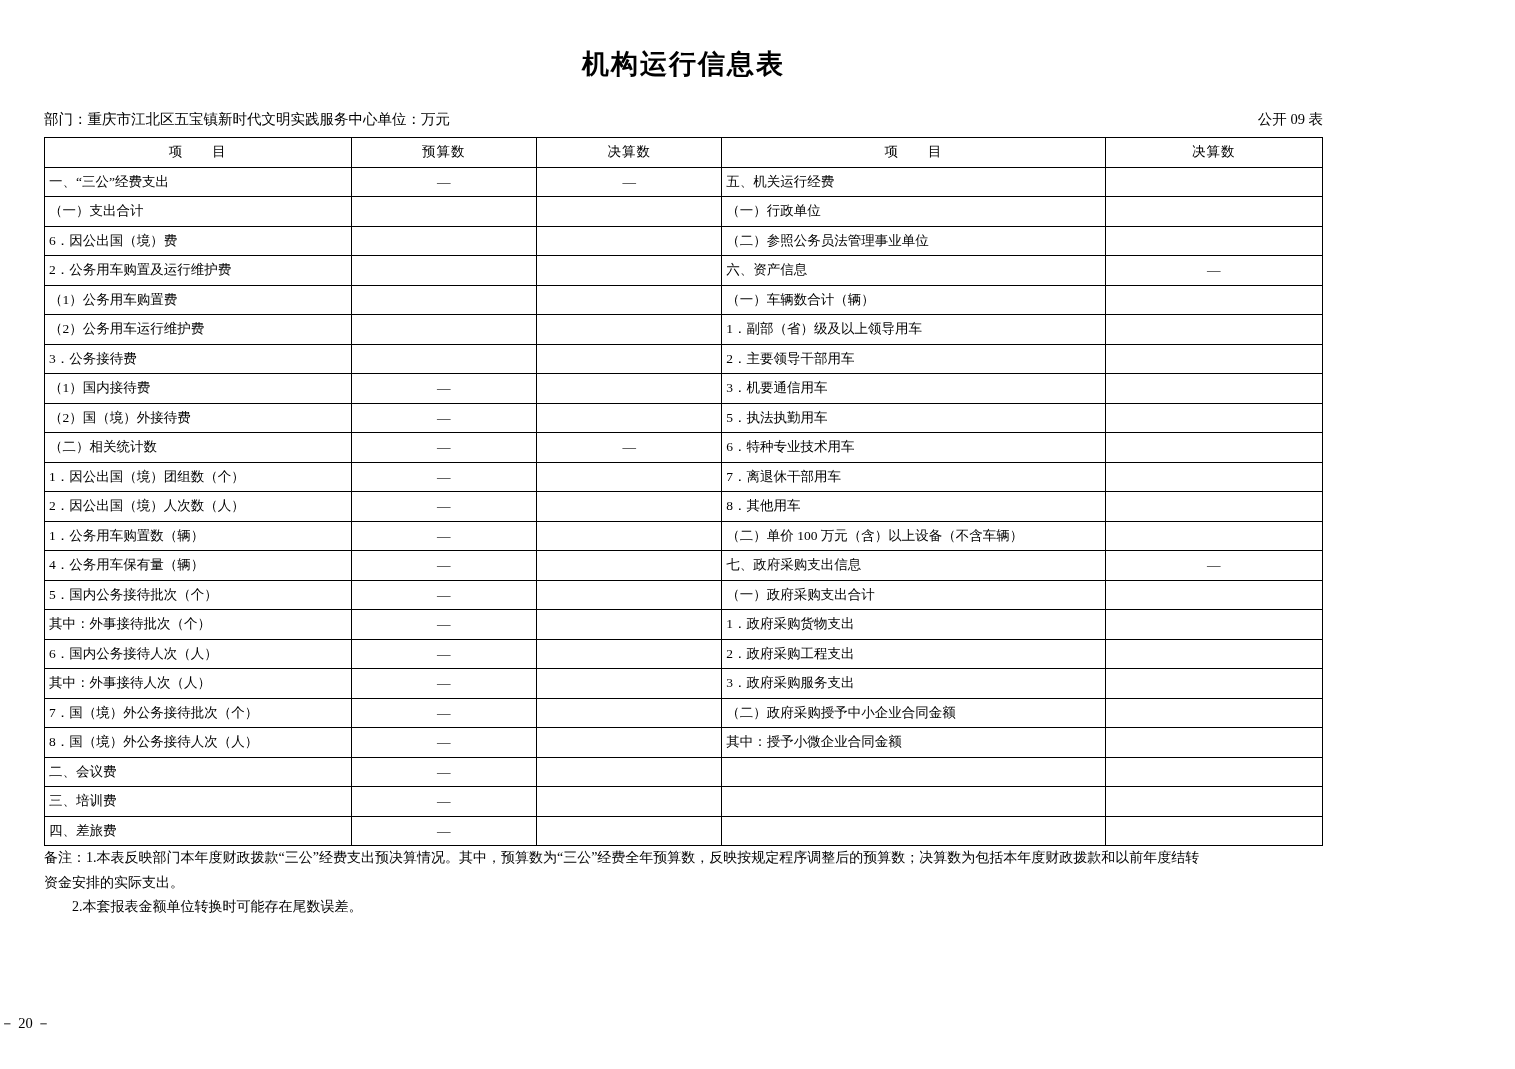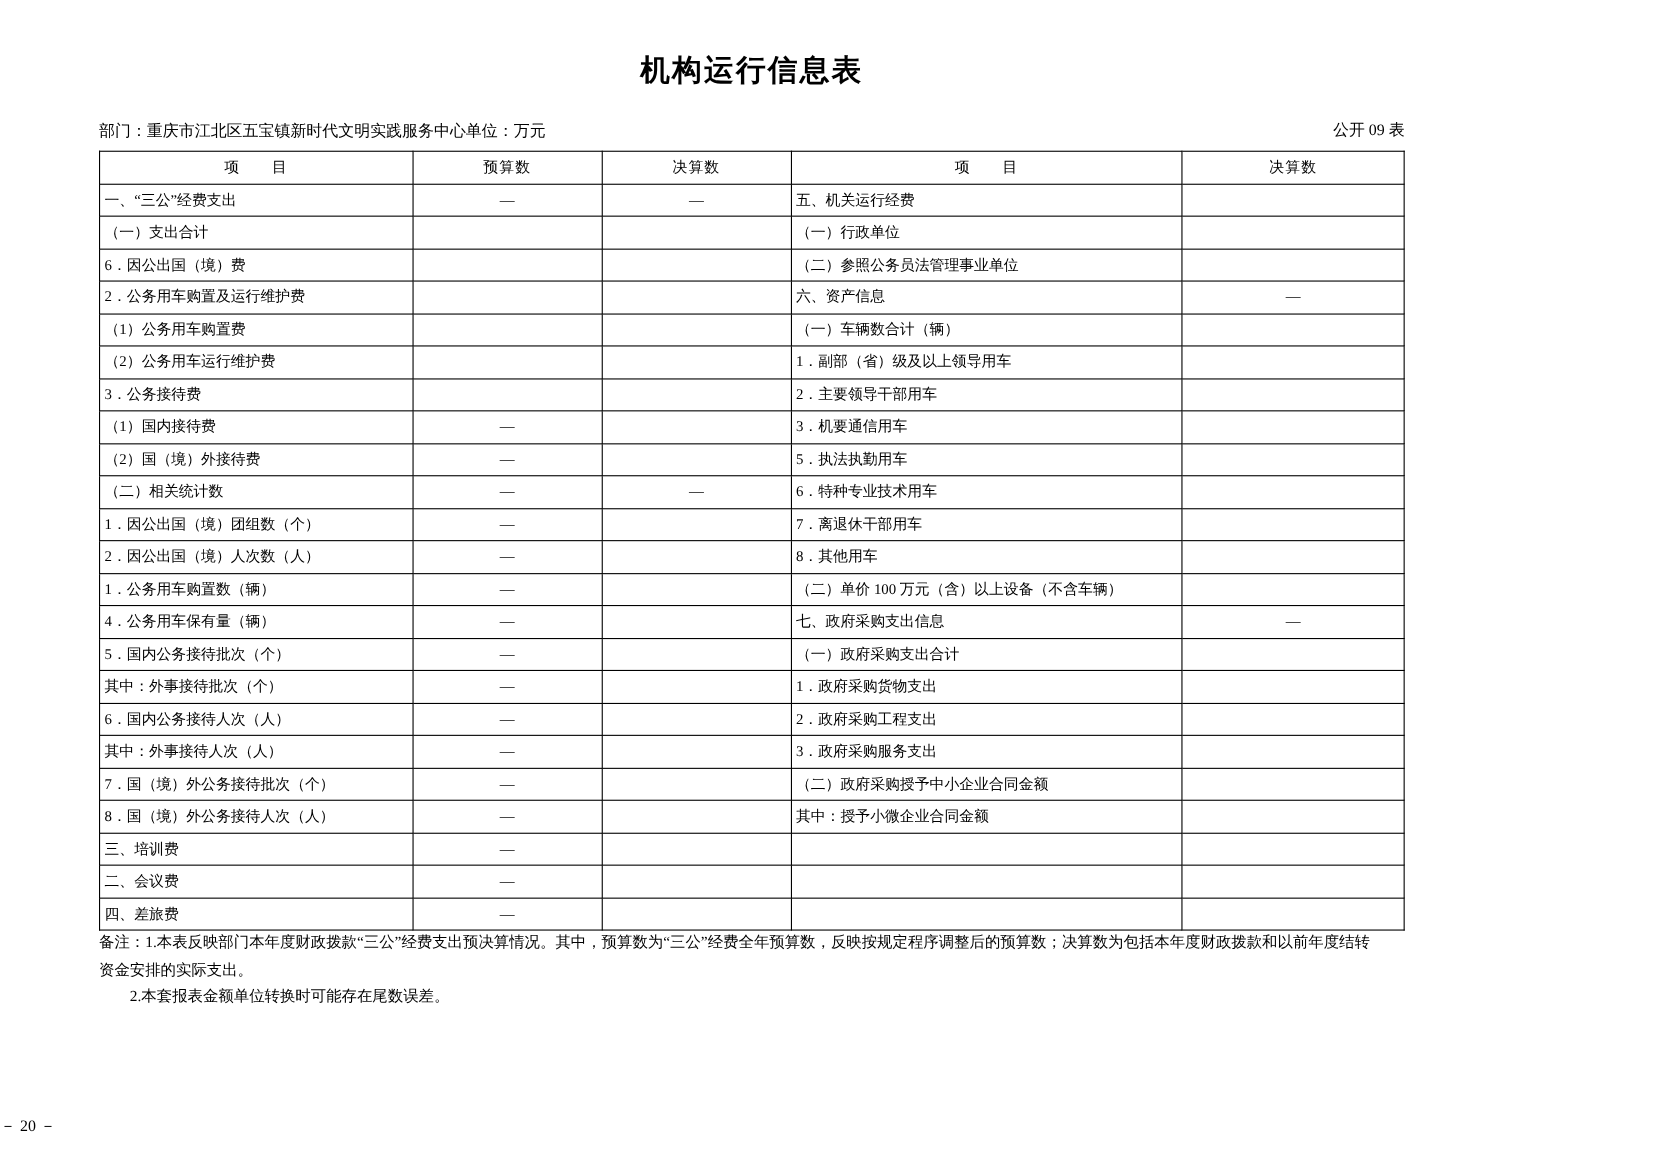--- a/index.html
+++ b/index.html
@@ -12,21 +12,21 @@
     height: 1069px;
     font-family: "Liberation Serif", "DejaVu Serif", serif;
     color: #000000;
     position: relative;
   }
   .page {
     width: 1367px;
     height: 1069px;
     position: relative;
     box-sizing: border-box;
-    padding: 0 90px;
+    padding: 0 44px;
   }
   .doc-title {
     text-align: center;
     font-size: 27px;
     font-weight: bold;
     letter-spacing: 2px;
     margin: 0;
     padding-top: 46px;
     font-family: "Liberation Sans", "DejaVu Sans", sans-serif;
   }
@@ -269,28 +269,28 @@
           <td class="num"></td>
         </tr>
         <tr>
           <td class="item lvl2">8．国（境）外公务接待人次（人）</td>
           <td class="num">—</td>
           <td class="num"></td>
           <td class="item lvl3">其中：授予小微企业合同金额</td>
           <td class="num"></td>
         </tr>
         <tr>
+          <td class="item lvl0">二、会议费</td>
+          <td class="num">—</td>
+          <td class="num"></td>
+          <td class="item lvl0"></td>
+          <td class="num"></td>
+        </tr>
+        <tr>
           <td class="item lvl0">三、培训费</td>
-          <td class="num">—</td>
-          <td class="num"></td>
-          <td class="item lvl0"></td>
-          <td class="num"></td>
-        </tr>
-        <tr>
-          <td class="item lvl0">二、会议费</td>
           <td class="num">—</td>
           <td class="num"></td>
           <td class="item lvl0"></td>
           <td class="num"></td>
         </tr>
         <tr>
           <td class="item lvl0">四、差旅费</td>
           <td class="num">—</td>
           <td class="num"></td>
           <td class="item lvl0"></td>

